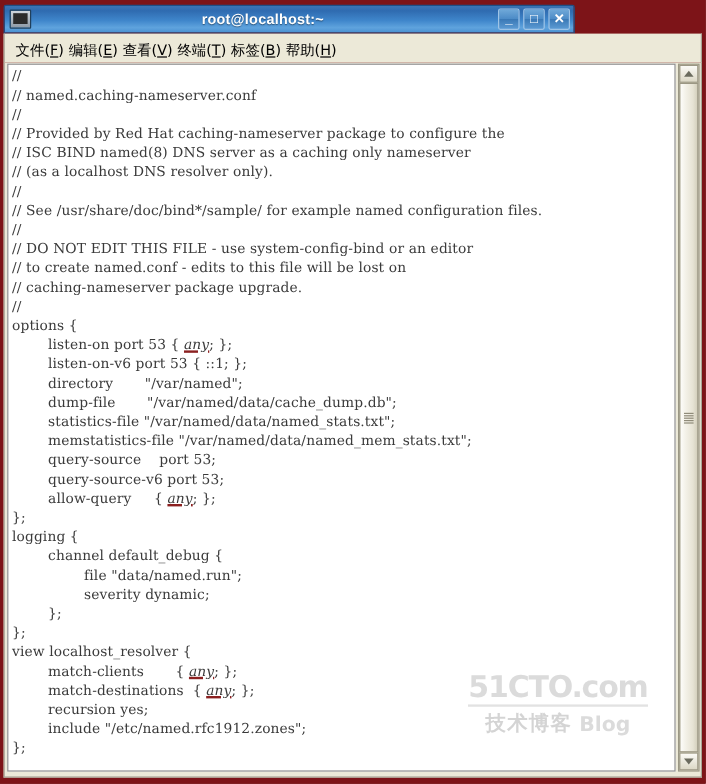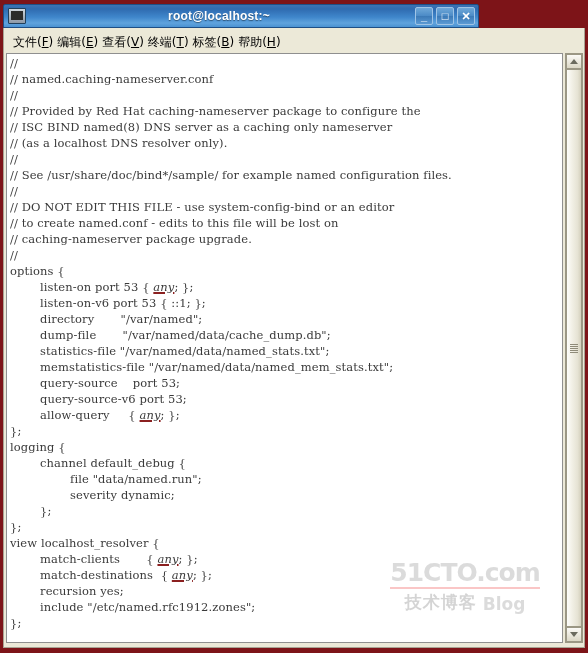--- a/index.html
+++ b/index.html
@@ -155,21 +155,21 @@
     pointer-events: none;
     user-select: none;
   }
   .wm-top {
     font-family: "DejaVu Sans", sans-serif;
     font-size: 25px;
     font-weight: bold;
     color: #8a8a8a;
     letter-spacing: -1px;
     line-height: 26px;
-    border-bottom: 2px solid #ef4444;
+    border-bottom: 2px solid #a3a3a3;
     padding-bottom: 1px;
   }
   .wm-bottom {
     display: flex;
     align-items: flex-end;
     justify-content: center;
     gap: 6px;
     padding-top: 2px;
   }
   .wm-cn {

